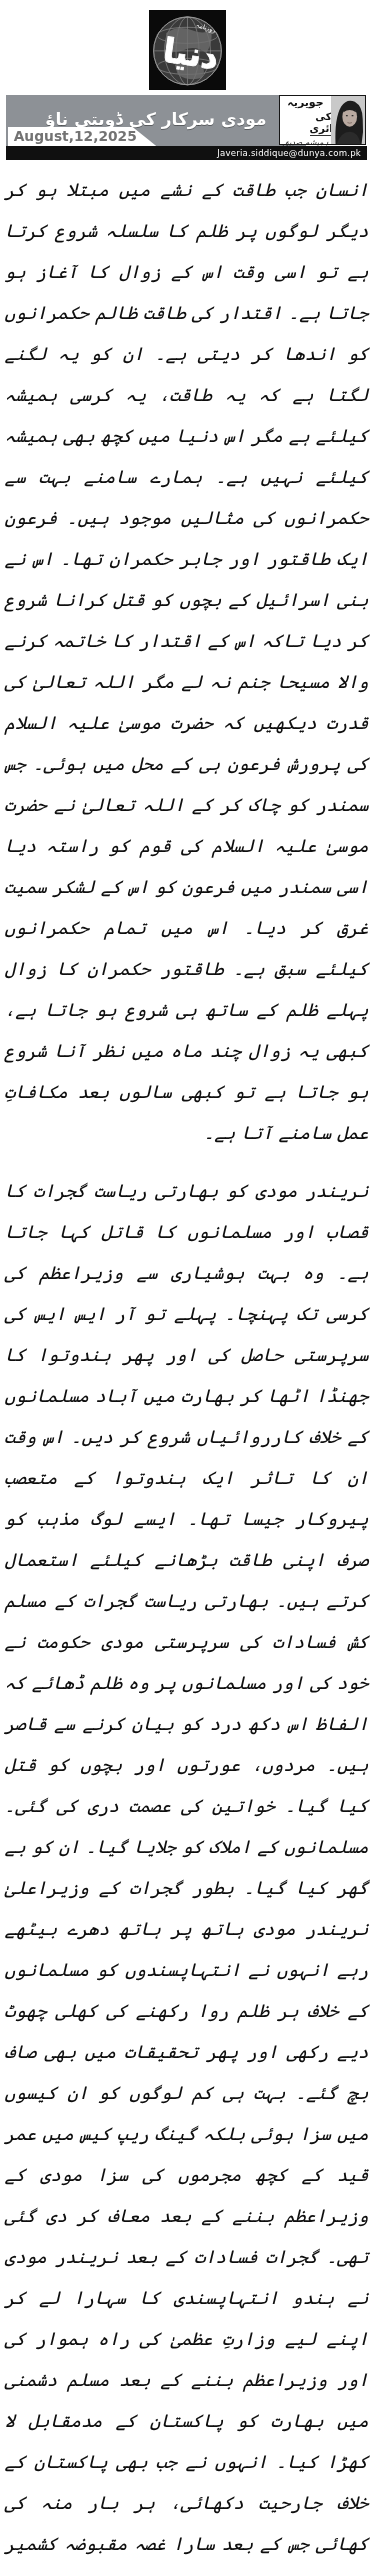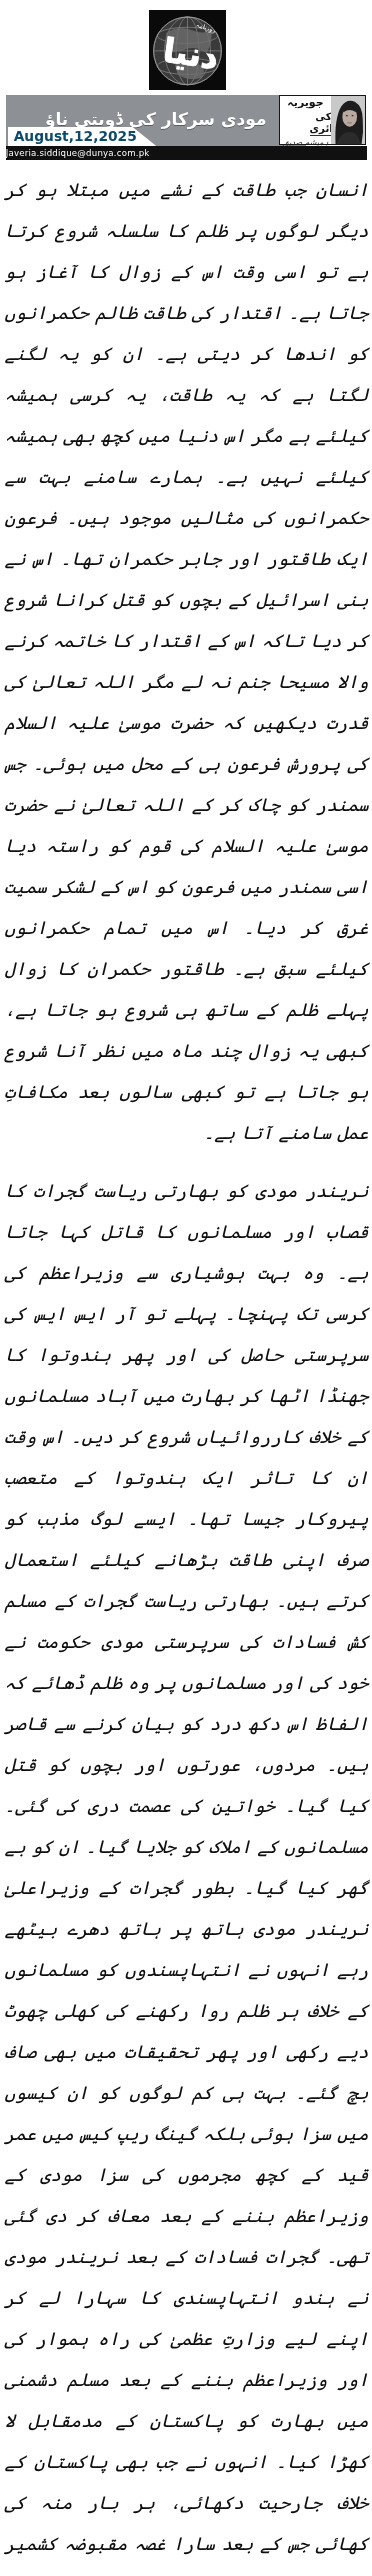--- a/index.html
+++ b/index.html
@@ -23,21 +23,21 @@
     background:#8d9196;
     display:flex;align-items:center;justify-content:center;
   }
   .title-bar .title{
     direction:rtl;color:#ffffff;font-size:17px;font-weight:bold;
     text-shadow:0 0.6px 0.6px rgba(0,0,0,.35);
     padding-bottom:3.4px;
   }
   .date-badge{
     position:absolute;left:8px;top:127px;height:19px;
-    background:#ffffff;color:#0c4a6e;
+    background:#ffffff;color:#737373;
     font-size:13.8px;font-weight:bold;
     line-height:19px;padding:0 19.5px 0 5.7px;
     clip-path:polygon(0 0,84% 0,100% 100%,0 100%);
   }
   
   .author-box{
     position:absolute;left:279px;top:95px;width:87px;height:50px;
     background:#ffffff;border:1.1px solid #161616;
     display:flex;flex-direction:row;box-sizing:border-box;
   }
@@ -47,21 +47,21 @@
     padding:1.1px 1.1px;min-width:0;
   }
   .diary-l1{font-size:11px;font-weight:bold;color:#111;line-height:12.6px;}
   .diary-l2{font-size:10.3px;font-weight:bold;color:#111;line-height:12px;border-bottom:0.6px solid #333;padding-bottom:1.1px;margin-left:36px;}
   .signature{font-size:8px;color:#222;margin-top:2.3px;font-style:italic;}
   .author-photo{width:34px;height:100%;flex:0 0 34px;}
   
   .email-bar{
     position:absolute;left:5.7px;top:146px;width:361px;height:14.3px;
     background:#101010;color:#ffffff;
-    font-size:8.6px;line-height:14.3px;text-align:left;
+    font-size:8.6px;line-height:14.3px;text-align:right;
     padding-right:5.7px;box-sizing:border-box;letter-spacing:0.2px;
   }
   
   .article{
     position:absolute;left:4.6px;top:169px;width:364px;
     direction:rtl;
     color:#0f0f0f;
   }
   .article p{
     margin:0 0 17px 0;

